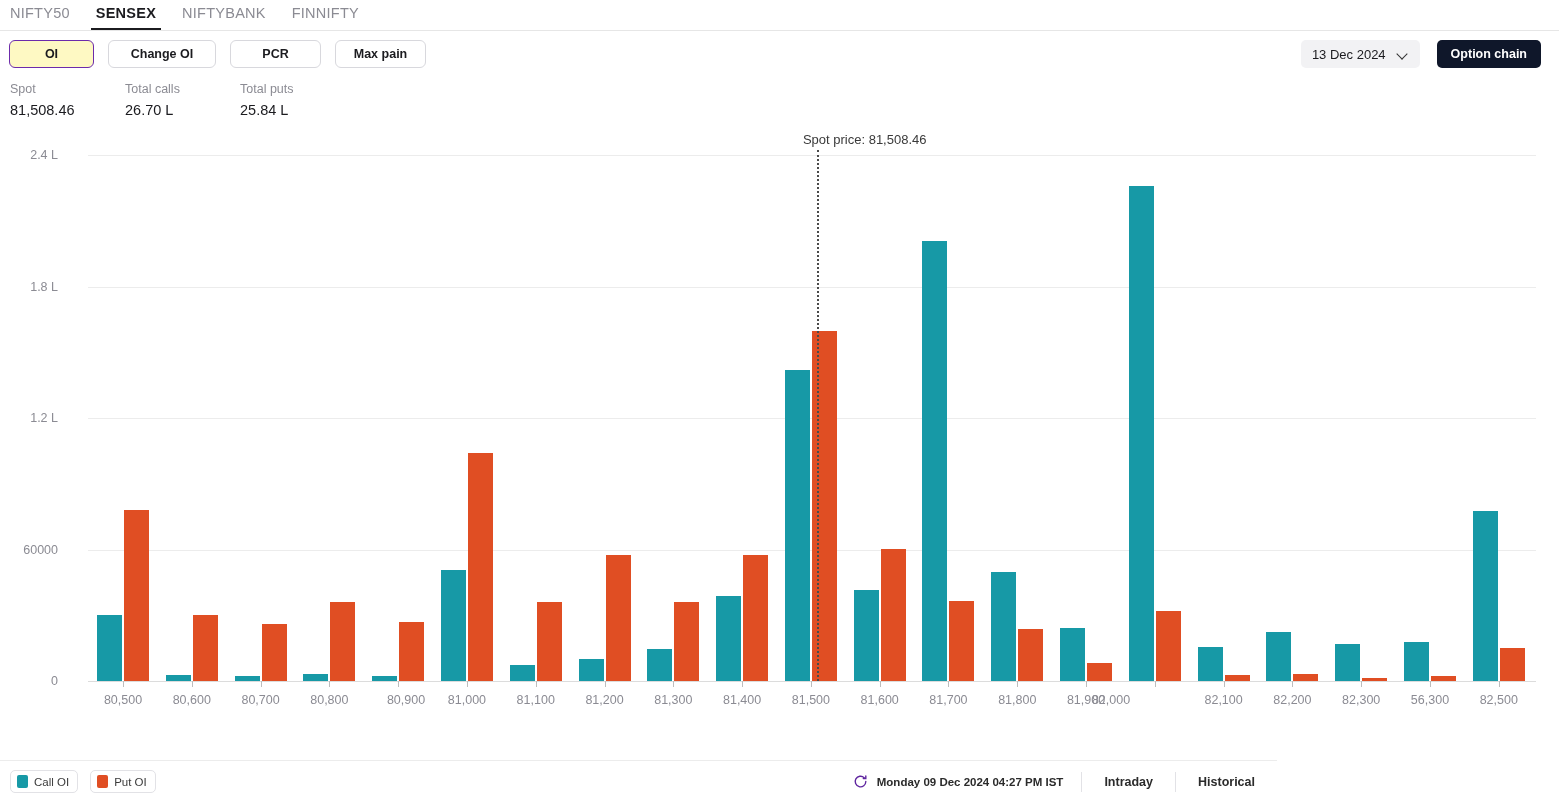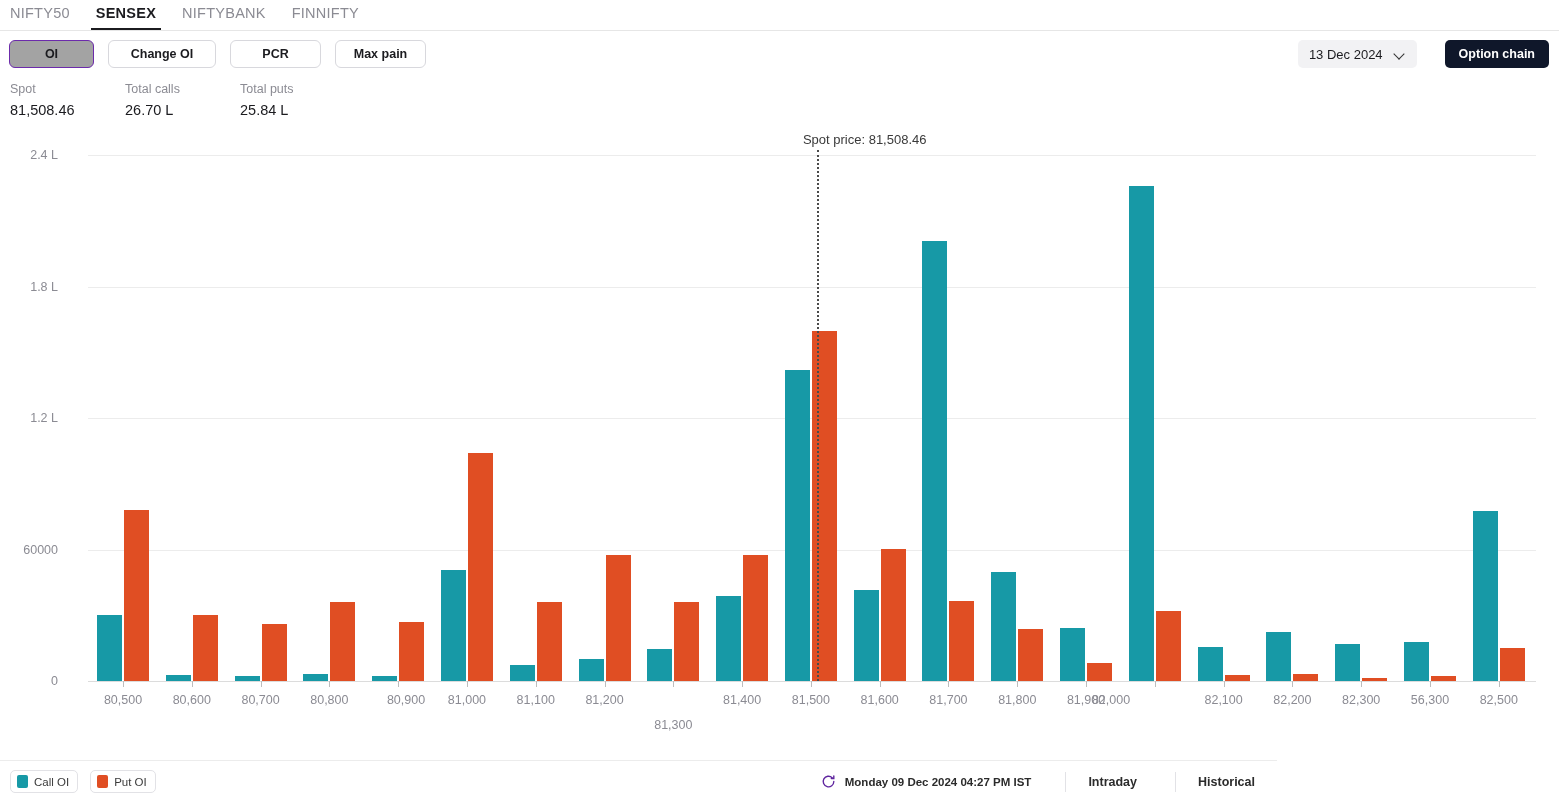--- a/index.html
+++ b/index.html
@@ -35,30 +35,30 @@
     position: absolute; left: 0; top: 40px; height: 28px;
     display: flex; align-items: center; gap: 14px; padding-left: 9px;
   }
   .mbtn {
     height: 28px; min-width: 85px; padding: 0 14px;
     border: 1px solid #d8d8dd; border-radius: 6px; background: #fff;
     font-size: 12.5px; color: #1b1b1f; font-weight: bold;
     display: flex; align-items: center; justify-content: center;
     cursor: pointer; white-space: nowrap;
   }
-  .mbtn.active { border-color: #6c2bab; background: #a3a3a3; }
+  .mbtn.active { border-color: #6c2bab; background: #fef9c3; }
   .mbtn.w-oi { width: 85px; }
   .mbtn.w-coi { width: 108px; }
   .mbtn.w-pcr { width: 91px; }
   .mbtn.w-mp { width: 91px; }
 
   
   .rightctl {
-    position: absolute; right: 10px; top: 40px; height: 28px;
-    display: flex; align-items: center; gap: 28px;
+    position: absolute; right: 18px; top: 40px; height: 28px;
+    display: flex; align-items: center; gap: 17px;
   }
   .datepick {
     height: 28px; background: #f2f2f4; border-radius: 5px;
     display: flex; align-items: center; gap: 12px; padding: 0 11px;
     font-size: 13px; color: #1b1b1f; cursor: pointer;
   }
   .chev { width: 11px; height: 11px; position: relative; }
   .chev:before {
     content: ""; position: absolute; left: 0; top: 1px;
     width: 7px; height: 7px; border-right: 1.6px solid #333;
@@ -132,21 +132,21 @@
   .refresh-icon {
     width: 15px; height: 15px; display: inline-block; cursor: pointer;
   }
   .stamp {
     font-size: 11.5px; color: #2b2b2b; font-weight: bold;
     padding: 0 18px 0 9px; white-space: nowrap;
   }
   .modebtn {
     font-size: 12.5px; color: #2b2b2b; font-weight: bold;
     padding: 0 22px; cursor: pointer; white-space: nowrap;
-    border-left: 1px solid #e2e2e6; line-height: 20px; margin-left: 16px;
+    border-left: 1px solid #e2e2e6; line-height: 20px;
   }
   .modebtn.last { padding-right: 12px; }
 </style>
 </head>
 <body>
 
 <div id="app">
 
   <div class="tabbar" id="tabbar">
       <div class="tab first">NIFTY50</div>
@@ -225,21 +225,21 @@
         <div class="bar put" title="81,100 Put OI 36000" style="left: 448.732px; bottom: 30px; height: 78.9px;"></div>
         <div class="tick" style="left: 447.732px; top: 526px;"></div>
         <div class="xlab" style="left: 447.732px; top: 538px;">81,100</div>
         <div class="bar call" title="81,200 Call OI 10000" style="left: 490.52px; bottom: 30px; height: 21.9167px;"></div>
         <div class="bar put" title="81,200 Put OI 57600" style="left: 517.52px; bottom: 30px; height: 126.24px;"></div>
         <div class="tick" style="left: 516.52px; top: 526px;"></div>
         <div class="xlab" style="left: 516.52px; top: 538px;">81,200</div>
         <div class="bar call" title="81,300 Call OI 14500" style="left: 559.309px; bottom: 30px; height: 31.7792px;"></div>
         <div class="bar put" title="81,300 Put OI 36000" style="left: 586.309px; bottom: 30px; height: 78.9px;"></div>
         <div class="tick" style="left: 585.309px; top: 526px;"></div>
-        <div class="xlab" style="left: 585.309px; top: 538px; margin-top: 25px;">81,300</div>
+        <div class="xlab" style="left: 585.309px; top: 538px;">81,300</div>
         <div class="bar call" title="81,400 Call OI 39000" style="left: 628.097px; bottom: 30px; height: 85.475px;"></div>
         <div class="bar put" title="81,400 Put OI 57600" style="left: 655.097px; bottom: 30px; height: 126.24px;"></div>
         <div class="tick" style="left: 654.097px; top: 526px;"></div>
         <div class="xlab" style="left: 654.097px; top: 538px;">81,400</div>
         <div class="bar call" title="81,500 Call OI 141900" style="left: 696.886px; bottom: 30px; height: 310.998px;"></div>
         <div class="bar put" title="81,500 Put OI 159700" style="left: 723.886px; bottom: 30px; height: 350.009px;"></div>
         <div class="tick" style="left: 722.886px; top: 526px;"></div>
         <div class="xlab" style="left: 722.886px; top: 538px;">81,500</div>
         <div class="bar call" title="81,600 Call OI 41400" style="left: 765.675px; bottom: 30px; height: 90.735px;"></div>
         <div class="bar put" title="81,600 Put OI 60300" style="left: 792.675px; bottom: 30px; height: 132.157px;"></div>

